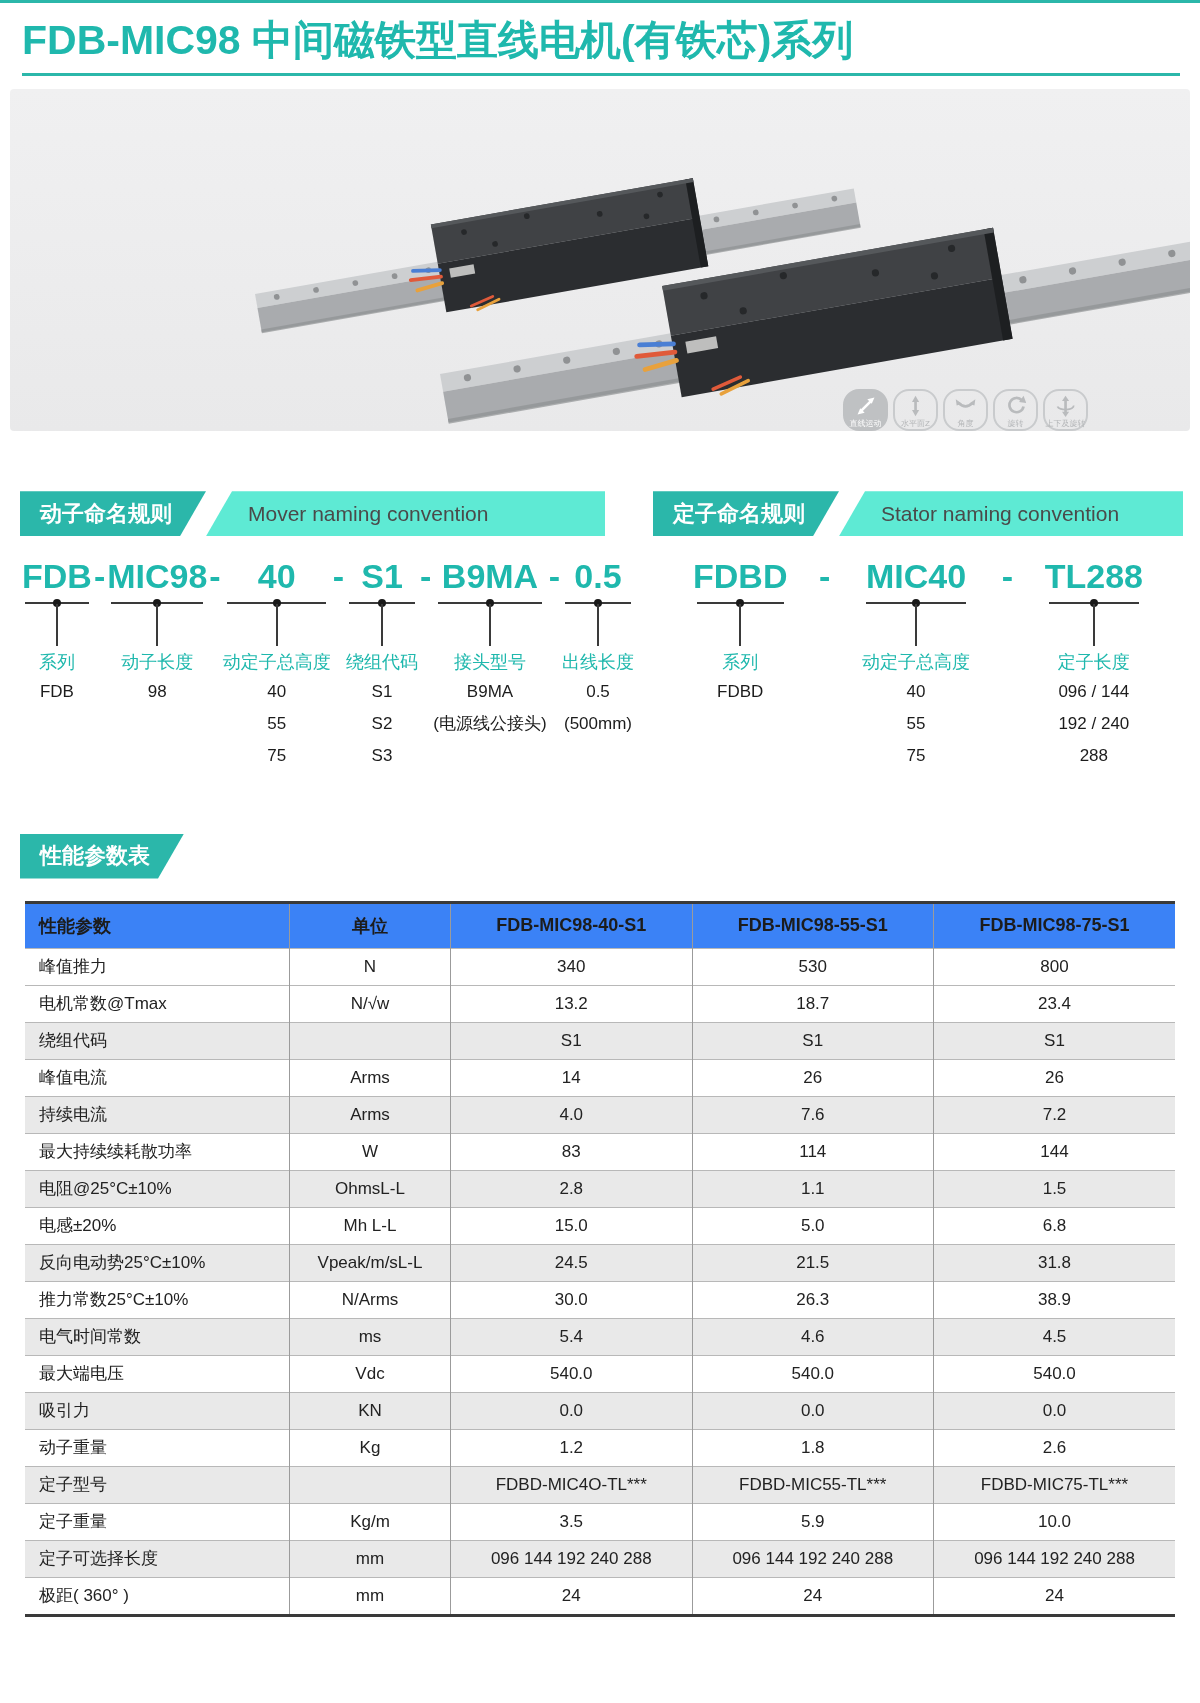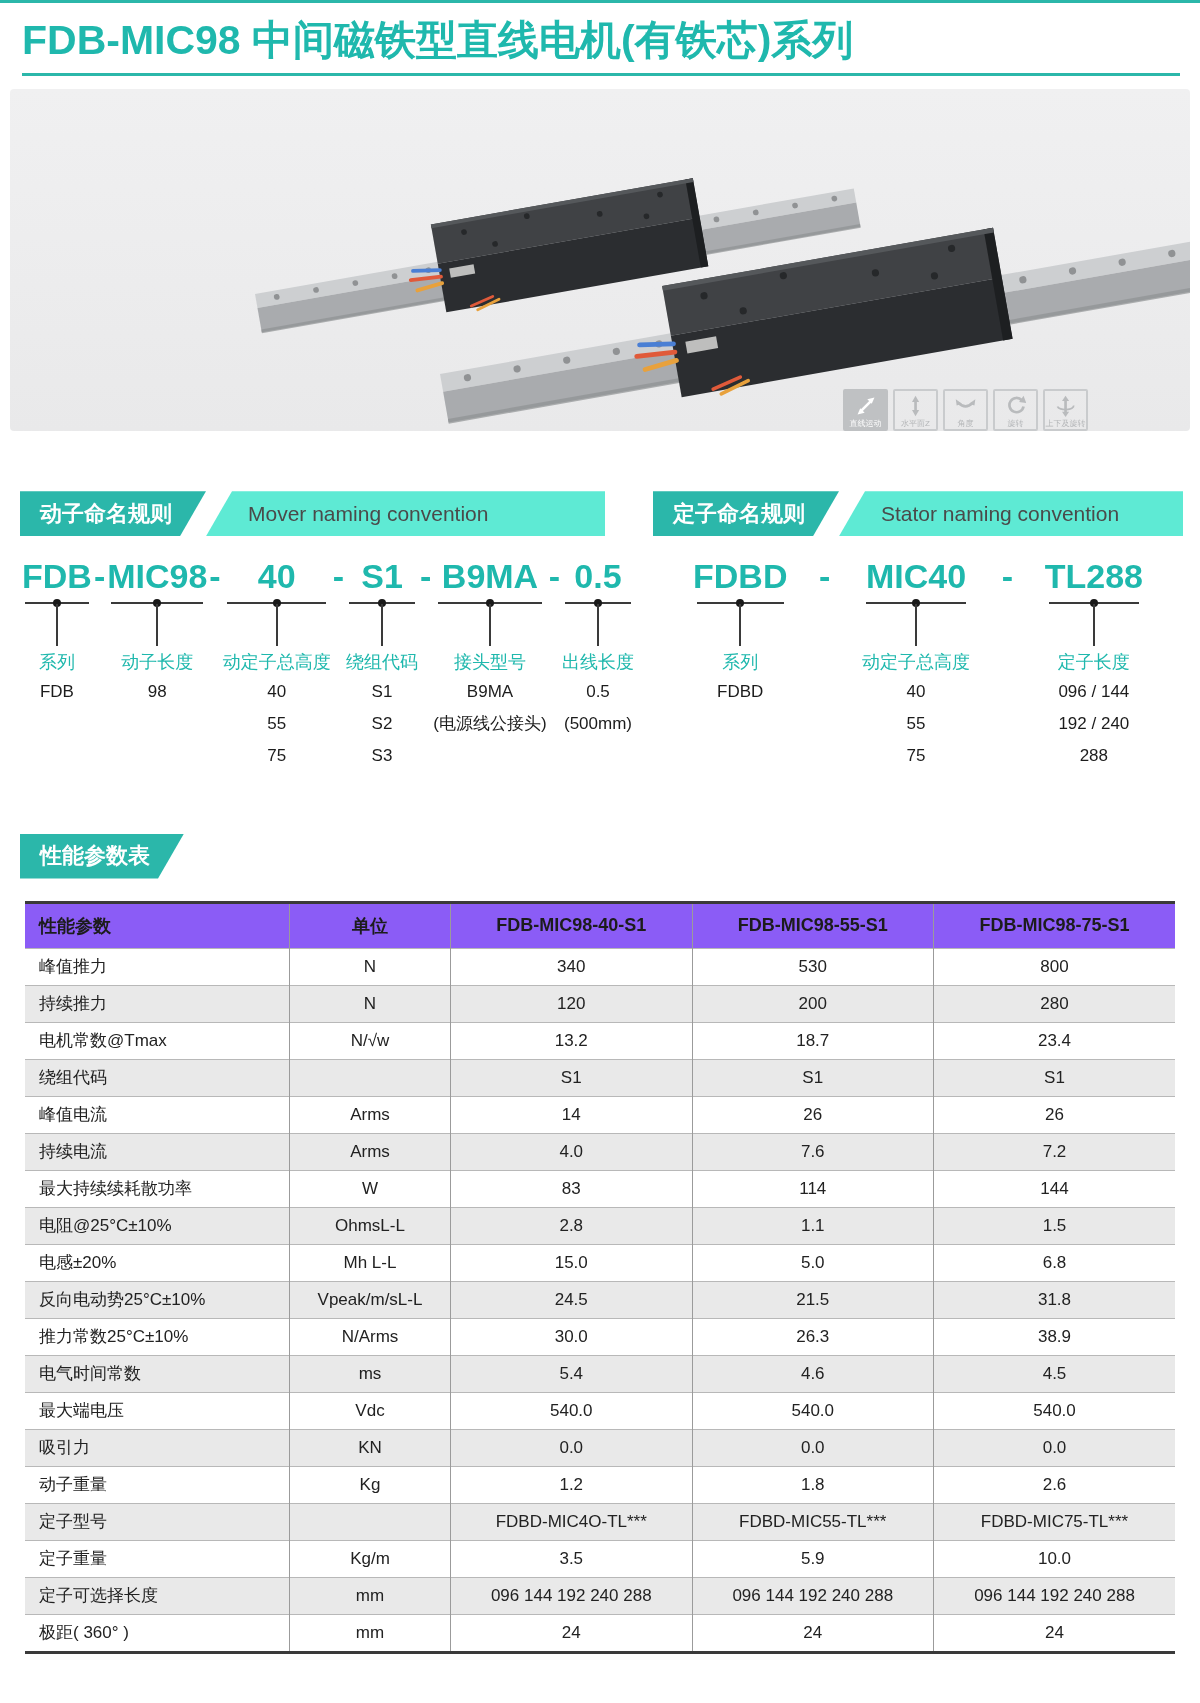--- a/index.html
+++ b/index.html
@@ -19,21 +19,21 @@
   
   .hero{
     margin:13px 10px 0 10px;height:342px;border-radius:4px;position:relative;
     background:linear-gradient(#f0f0f1,#e9e9ea);
   }
   .hero svg.scene{position:absolute;left:0;top:0;}
   .motion-icons{
     position:absolute;right:102px;bottom:0px;display:flex;gap:5px;
   }
   .tile{
-    width:45px;height:42px;border:2px solid #c9cbcd;border-radius:2px;
+    width:45px;height:42px;border:2px solid #c9cbcd;border-radius:16px;
     display:flex;flex-direction:column;align-items:center;justify-content:flex-start;
     padding-top:3px;box-sizing:border-box;background:transparent;
   }
   .tile.active{background:#bfc1c3;border-color:#bfc1c3;}
   .tile .glyph{width:26px;height:24px;}
   .tile .tlabel{font-size:8px;color:#b4b6b8;line-height:1;margin-top:2px;white-space:nowrap;}
   .tile.active .tlabel{color:#fff;}
   
   .badge-row{display:flex;align-items:stretch;height:45px;}
   .badge{
@@ -65,21 +65,21 @@
   
   .perf-badge-row{margin:62px 20px 0 20px;border-radius:19px;}
   table.perf{
     margin:22px 25px 0 25px;width:1150px;border-collapse:collapse;
     border-top:3px solid #3a3a3a;border-bottom:3px solid #3a3a3a;table-layout:fixed;
   }
   table.perf th,table.perf td{
     font-size:17px;padding:0 6px;text-align:center;height:36px;
     border-left:1px solid #9b9b9b;overflow:hidden;white-space:nowrap;
   }
-  table.perf th{height:44px;background:#8b5cf6;font-weight:bold;color:#1c1c1c;font-size:18px;}
+  table.perf th{height:44px;background:#3b82f6;font-weight:bold;color:#1c1c1c;font-size:18px;}
   table.perf th:first-child,table.perf td:first-child{border-left:none;text-align:left;padding-left:14px;}
   table.perf tbody tr{border-top:1px solid #b8b8b8;}
   table.perf tbody tr.alt{background:#e9e9e9;}
   table.perf col.c1{width:23%;}
   table.perf col.c2{width:14%;}
   table.perf col.c3,table.perf col.c4,table.perf col.c5{width:21%;}
 </style>
 </head>
 <body>
 
@@ -358,27 +358,20 @@
       </tr>
     </thead>
   <tbody id="perf-body">
       <tr>
         <td>峰值推力</td>
         <td>N</td>
         <td>340</td>
         <td>530</td>
         <td>800</td>
       </tr>
-      <tr class="alt">
-        <td>持续推力</td>
-        <td>N</td>
-        <td>120</td>
-        <td>200</td>
-        <td>280</td>
-      </tr>
       <tr>
         <td>电机常数@Tmax</td>
         <td>N/√w</td>
         <td>13.2</td>
         <td>18.7</td>
         <td>23.4</td>
       </tr>
       <tr class="alt">
         <td>绕组代码</td>
         <td></td>

